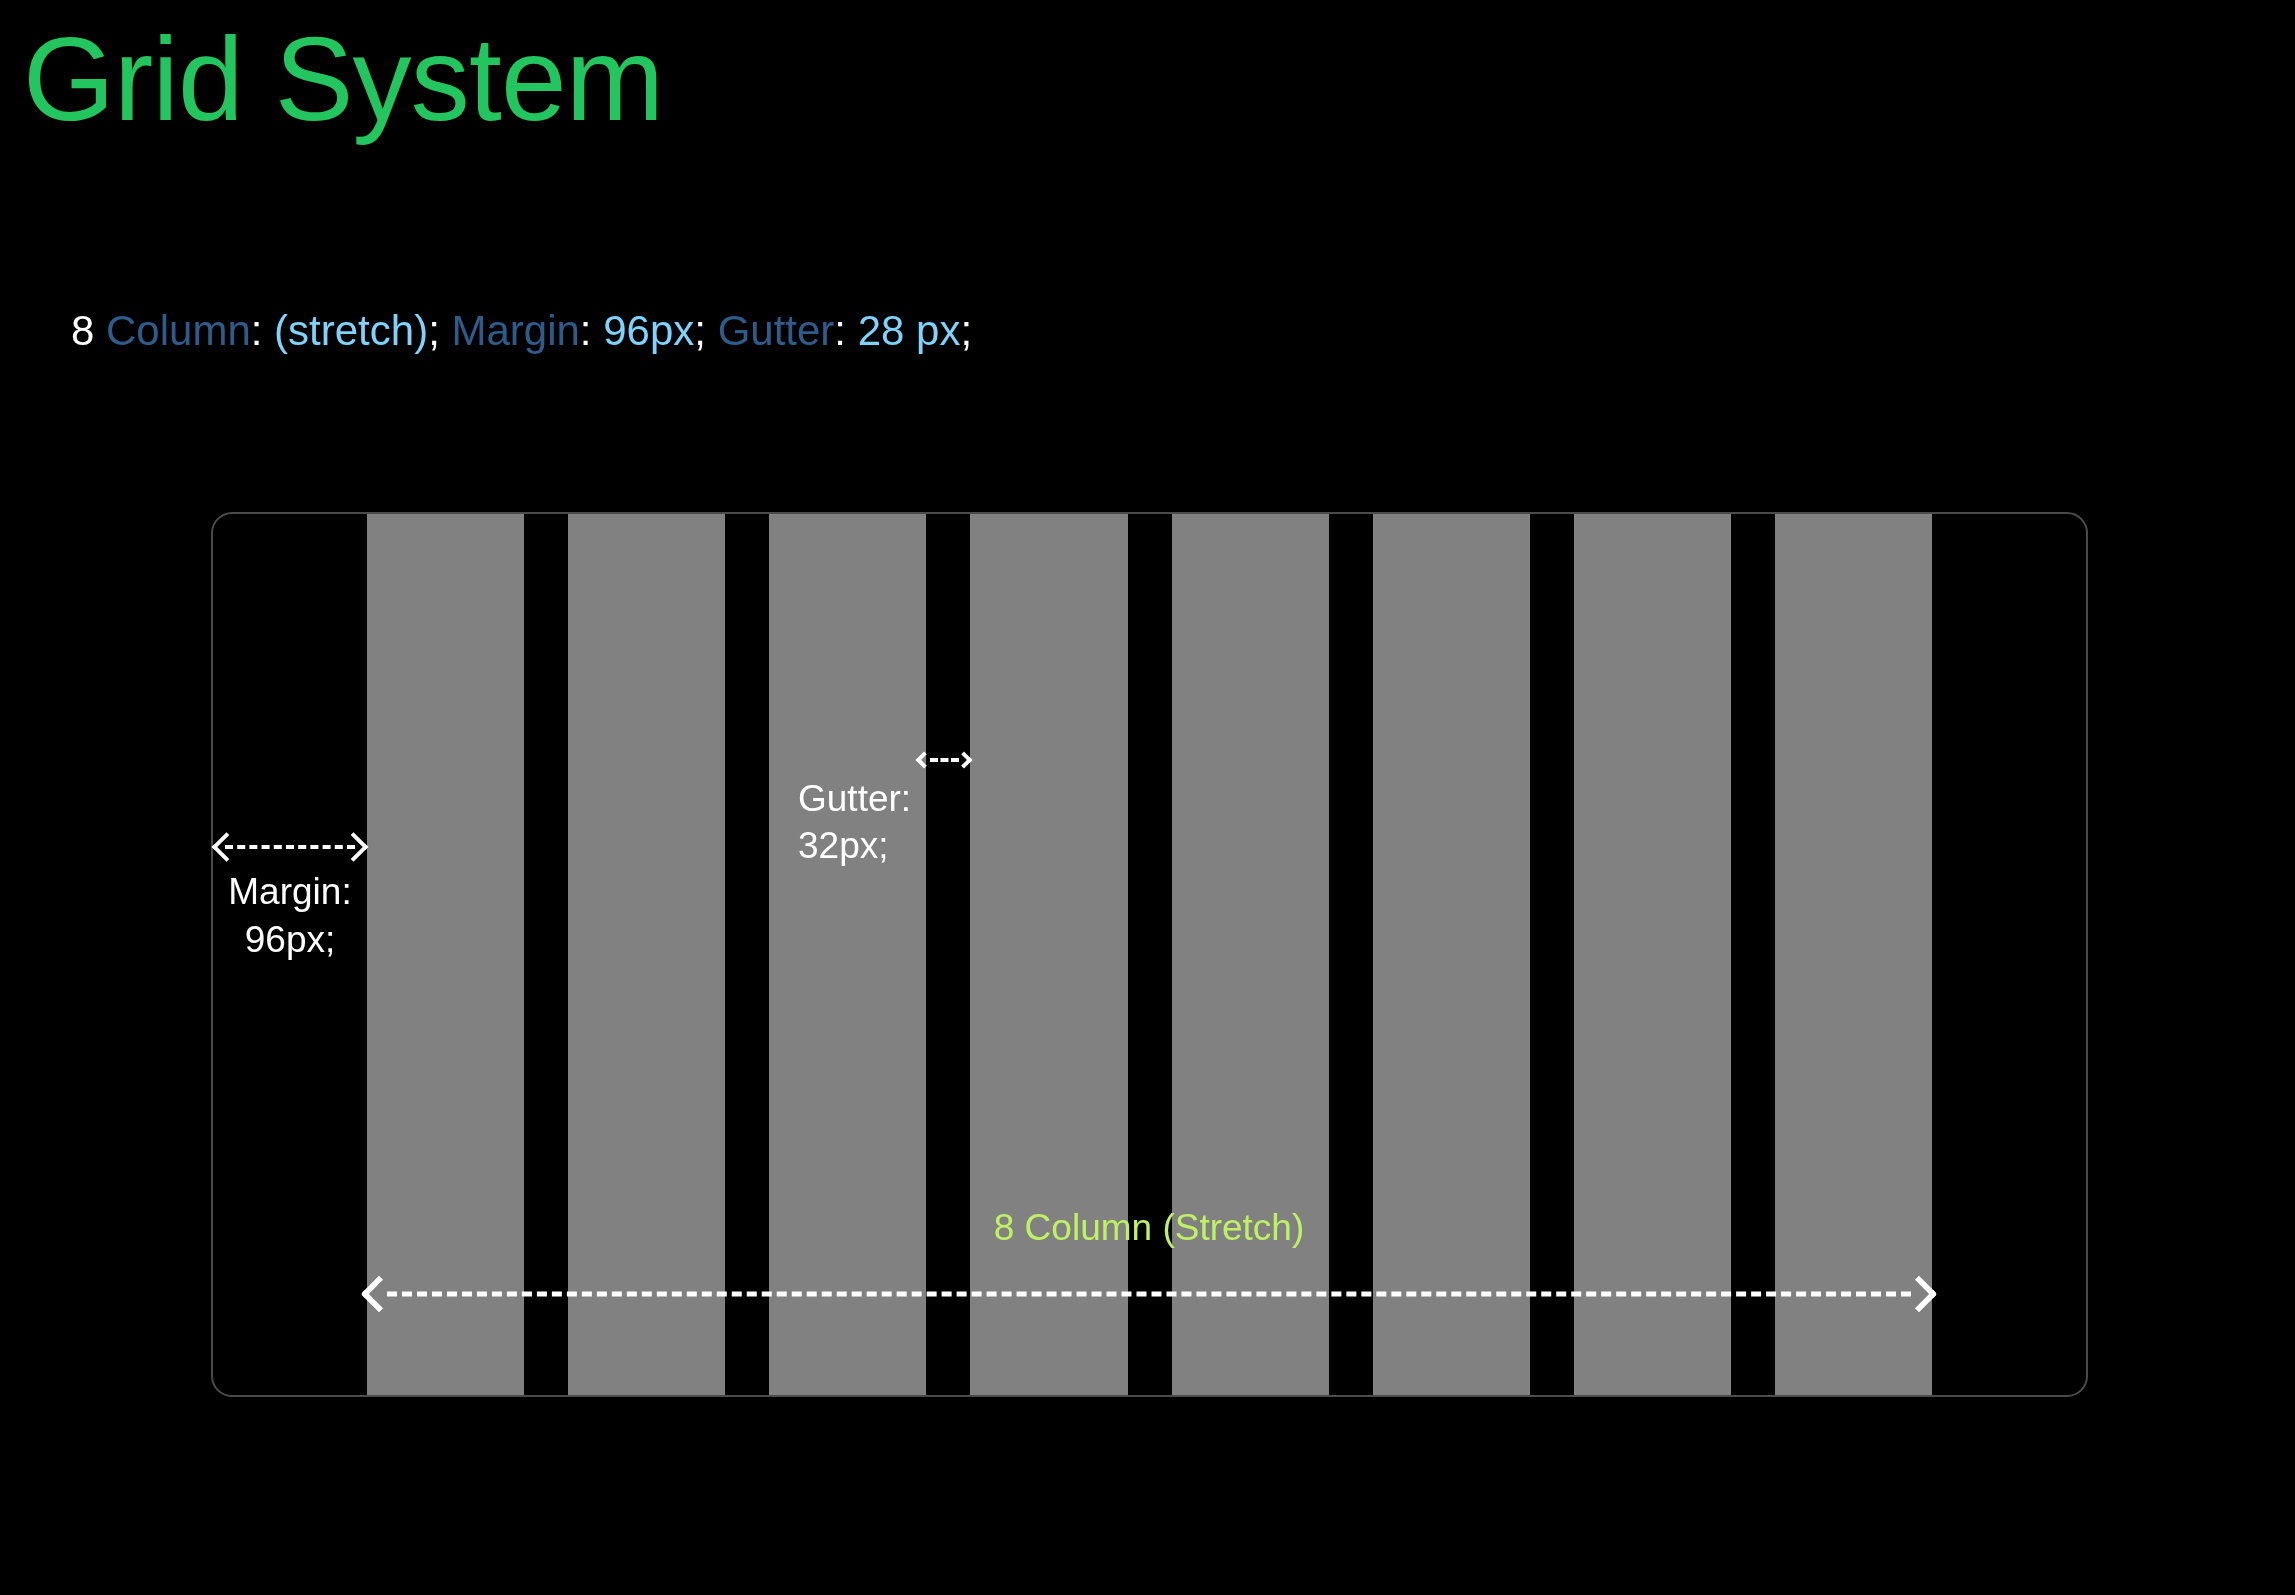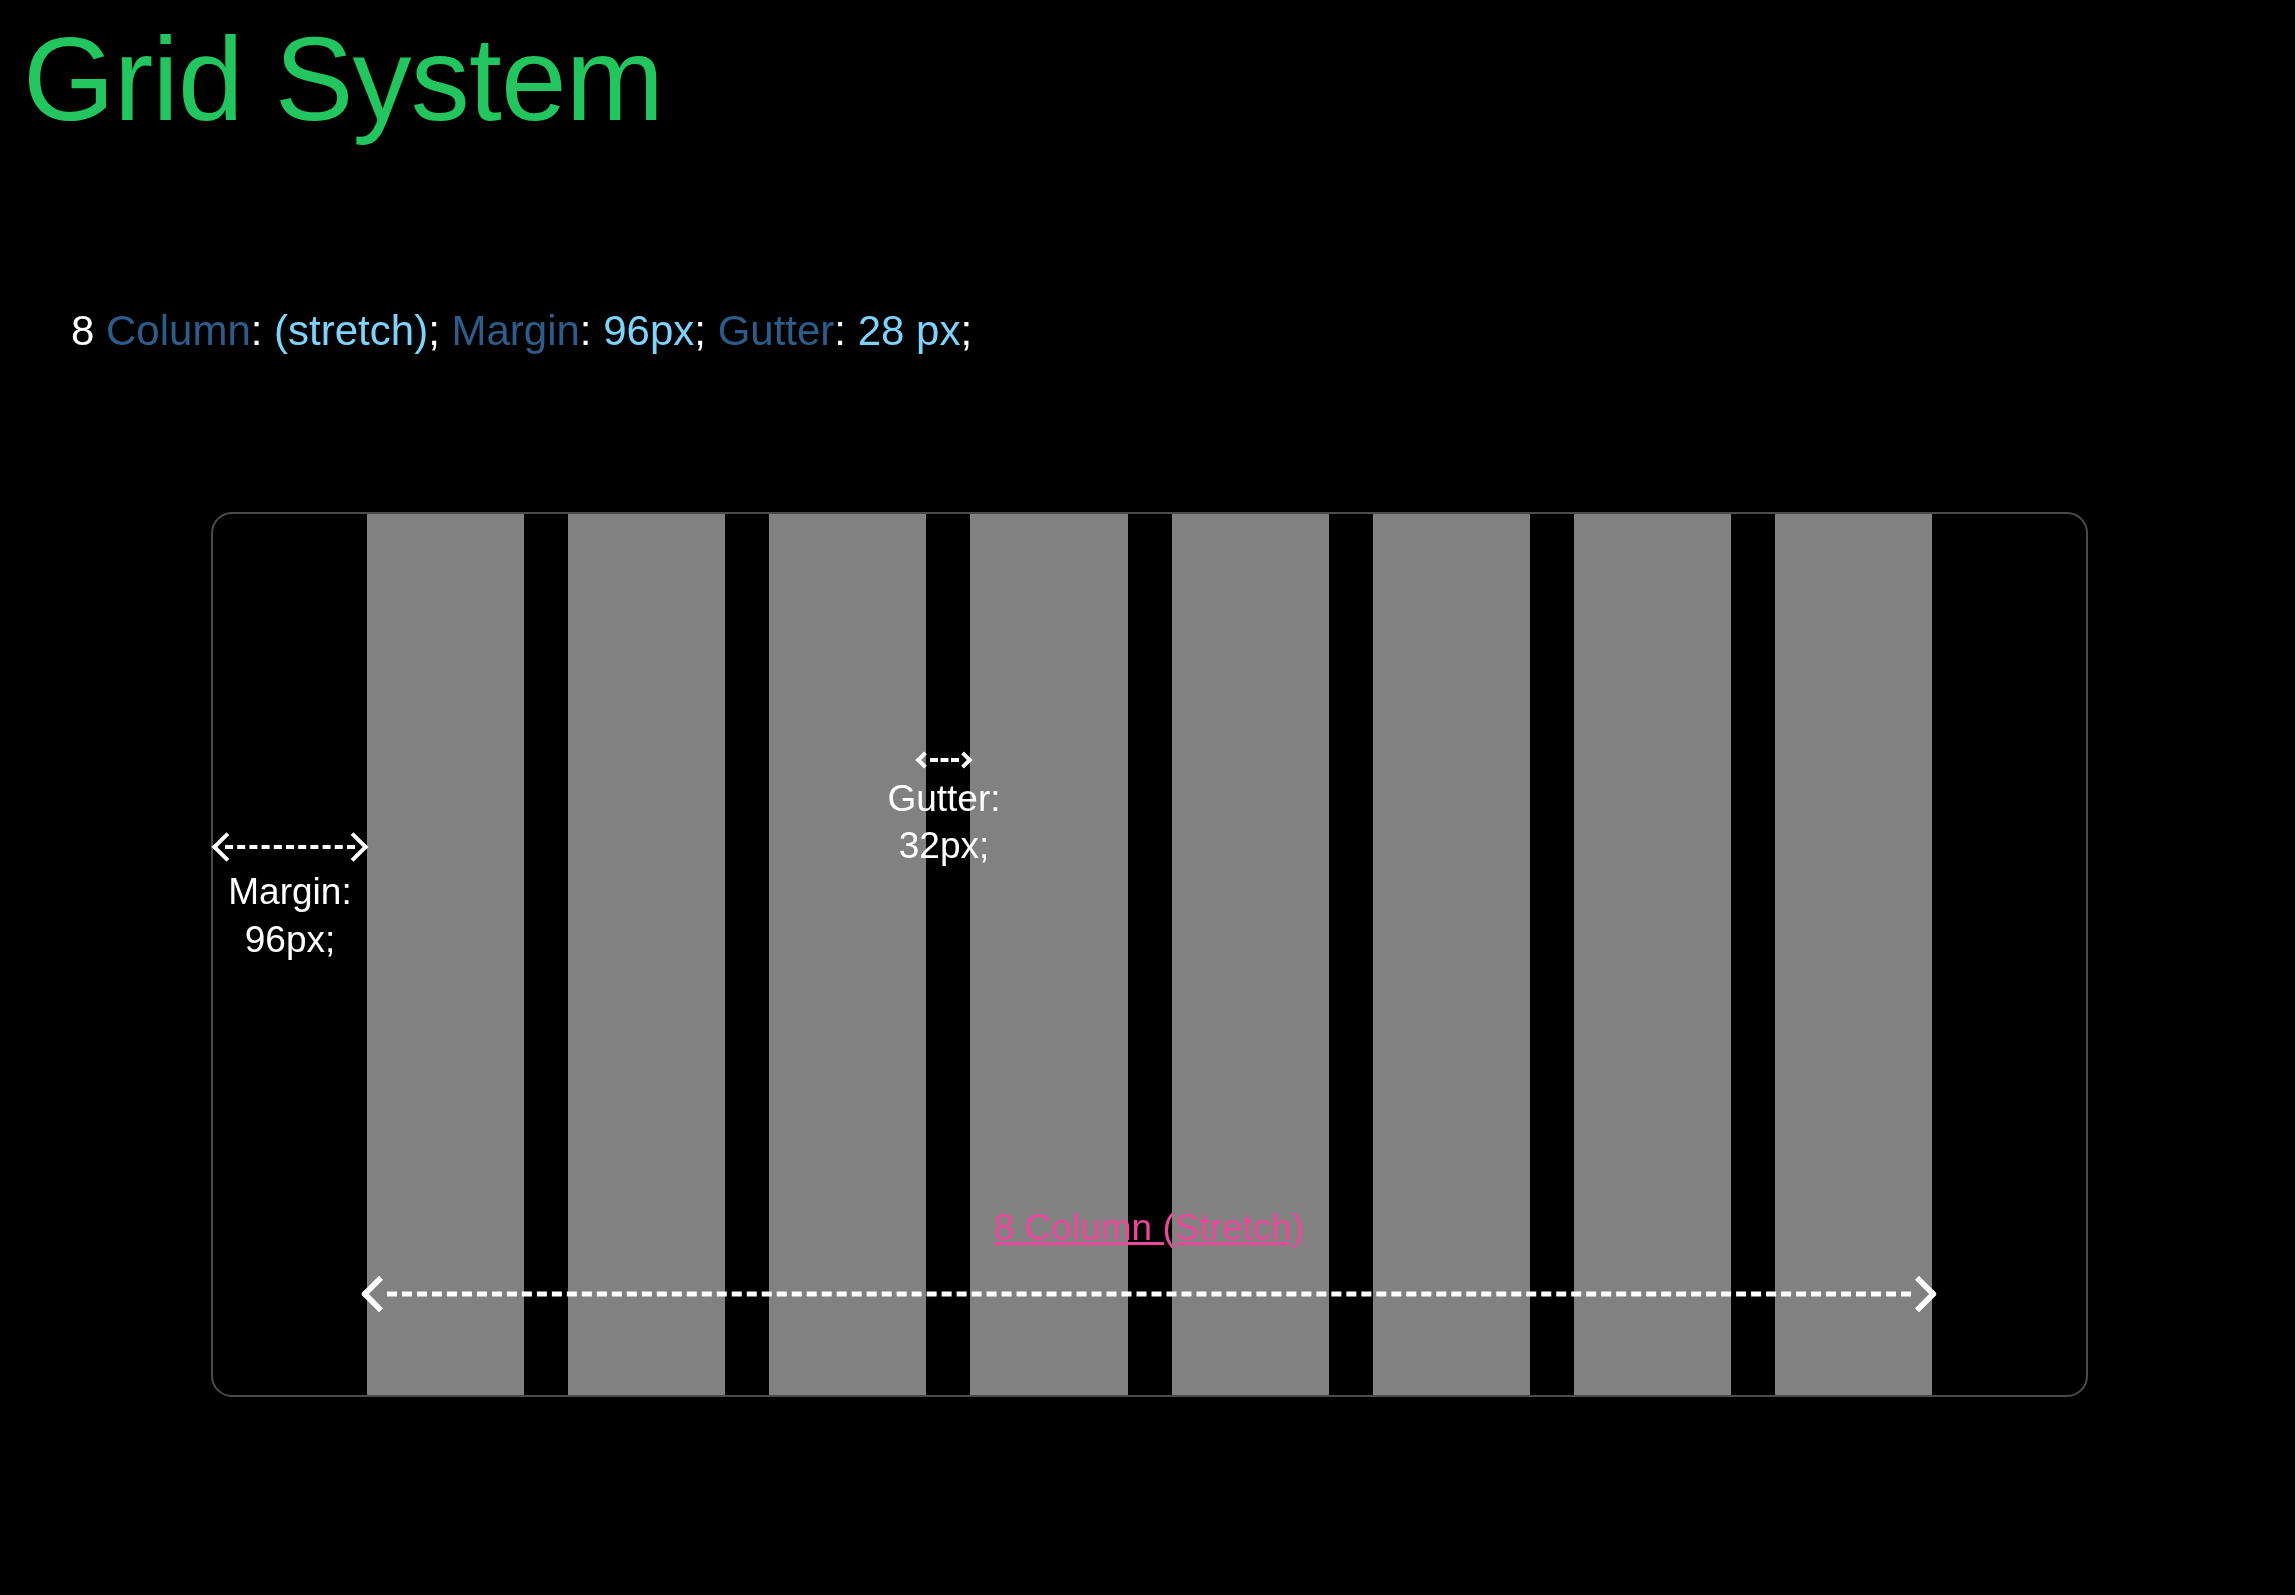--- a/index.html
+++ b/index.html
@@ -119,21 +119,20 @@
     border-width: 4.9px 4.9px 0 0;
     transform: translateY(-50%) rotate(45deg);
   }
 
   
   #gutter-annotation {
     position: absolute;
     left: 798px;
     top: 746px;
     width: 292px;
-    text-align: center;
     z-index: 6;
   }
   #gutter-annotation .anno-label {
     font-size: 37px;
     line-height: 1.2;
     color: #ffffff;
     white-space: nowrap;
     margin-top: 3.2px;
   }
   .dim-arrow-small {
@@ -169,24 +168,23 @@
     position: absolute;
     left: 366px;
     top: 1206px;
     width: 1566px;
     z-index: 6;
     text-align: center;
   }
   #column-span-annotation .anno-label {
     font-size: 37px;
     line-height: 1.2;
-    color: #ec4899;
+    color: #bef264;
     white-space: nowrap;
     margin-bottom: 20px;
-    text-decoration: underline;
   }
   .span-arrow {
     position: relative;
     height: 47px;
     width: 100%;
   }
   .span-arrow .bar {
     position: absolute;
     left: 21px; right: 21px;
     top: 50%;

